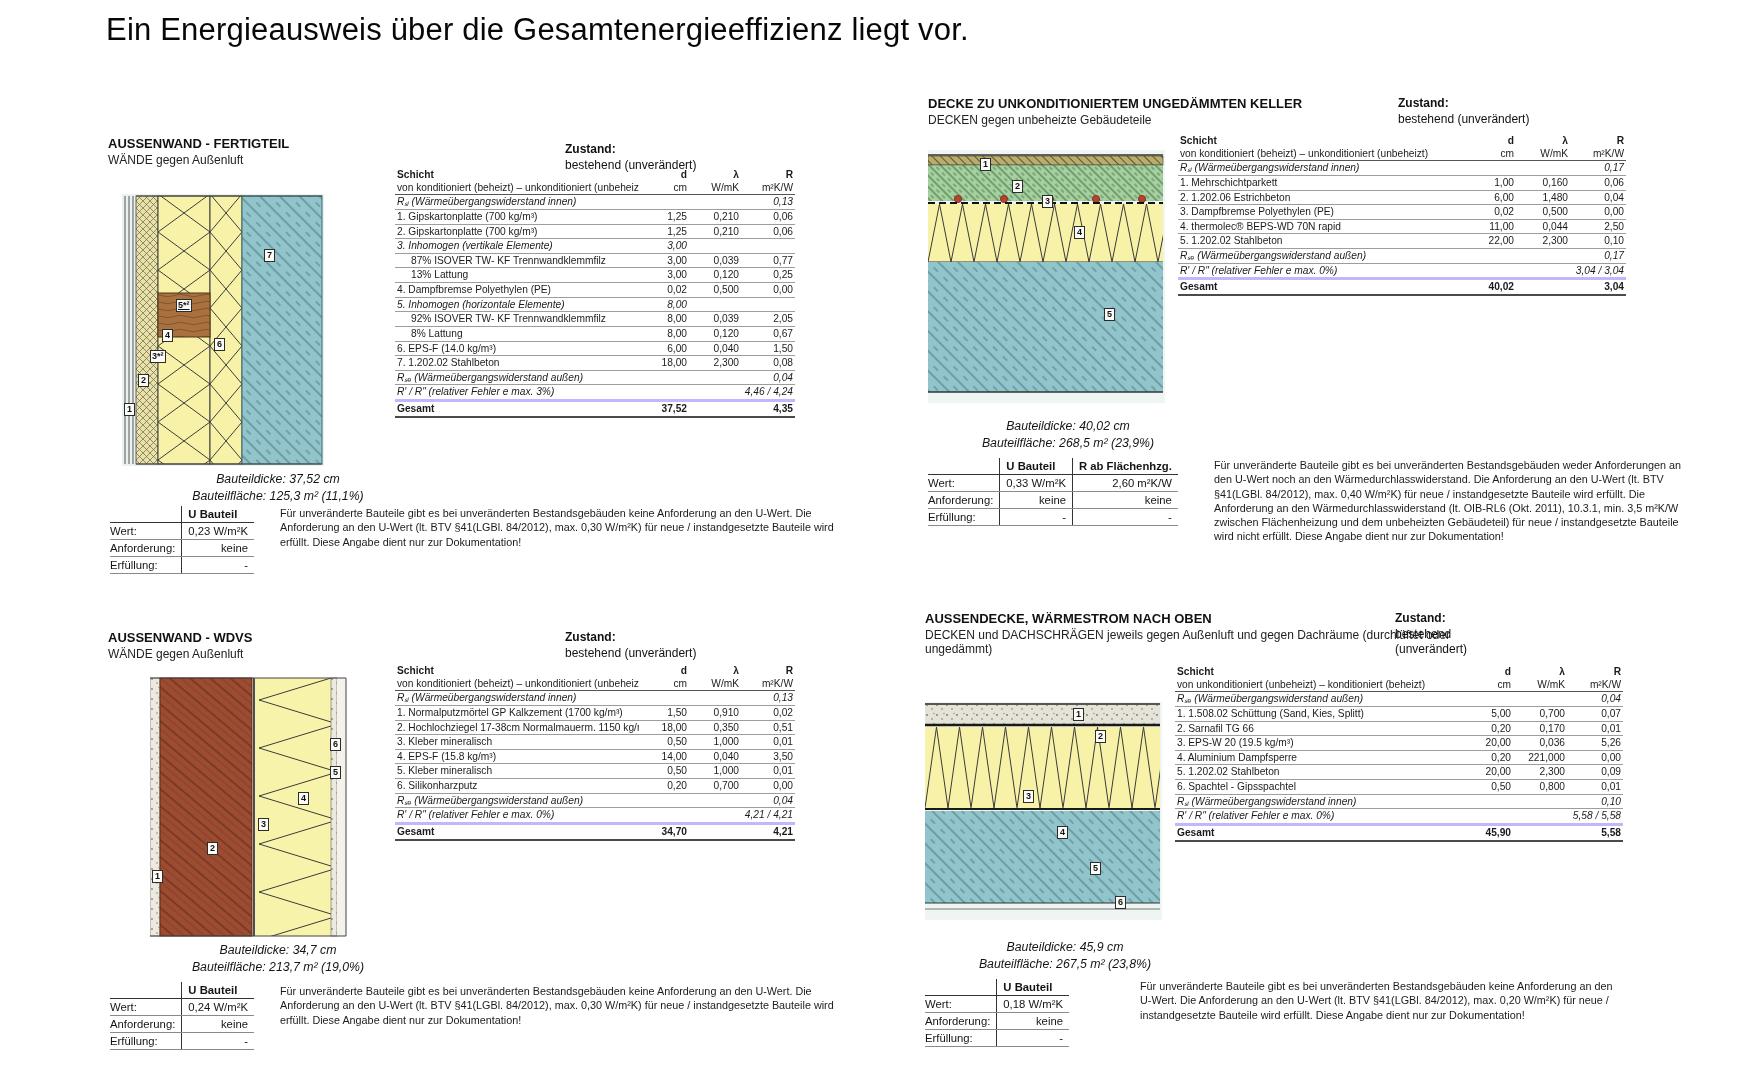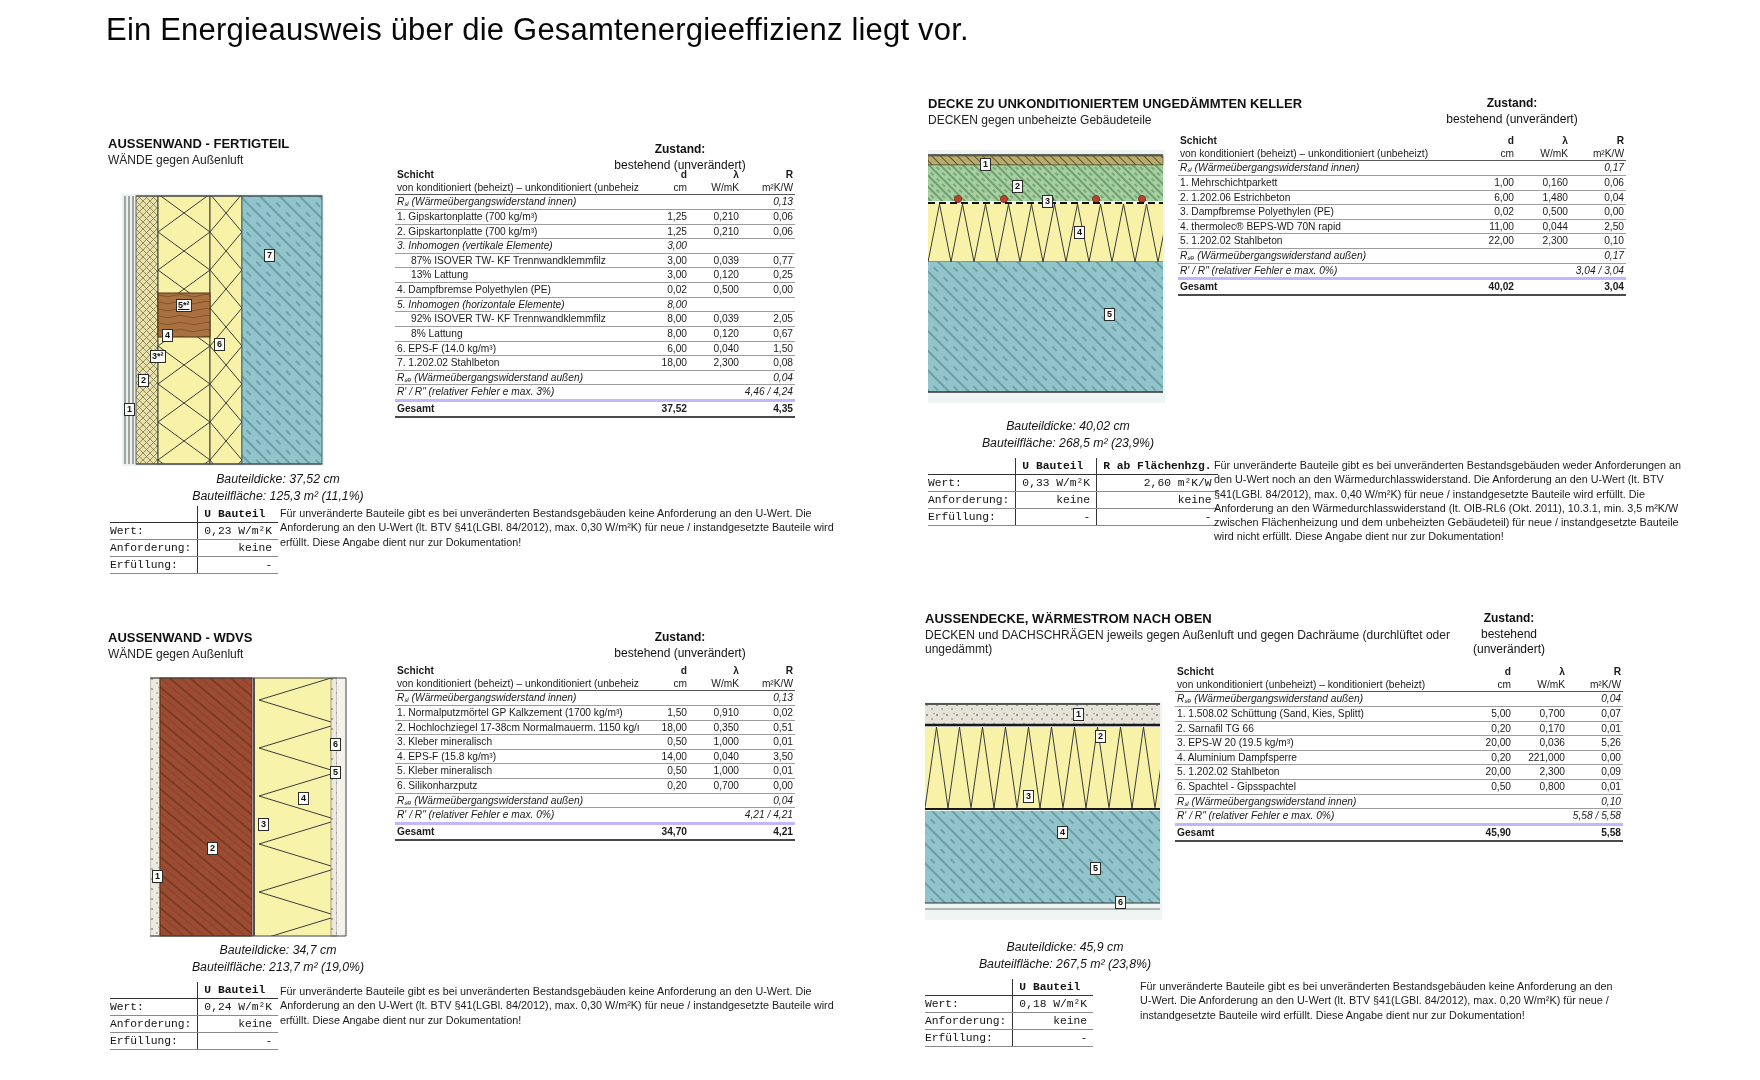--- a/index.html
+++ b/index.html
@@ -3,36 +3,36 @@
 <meta charset="utf-8">
 <style>
   html,body{margin:0;padding:0;}
   body{width:1760px;height:1080px;background:#ffffff;position:relative;overflow:hidden;
        font-family:"Liberation Sans",sans-serif;color:#1c1c1c;}
   .page-title{position:absolute;left:106px;top:12px;font-size:31px;color:#070707;letter-spacing:0.2px;}
   .panel{position:absolute;}
   .p-head{position:absolute;}
   .p-title{font-weight:bold;font-size:13px;color:#111;}
   .p-sub{font-size:12px;margin-top:2px;color:#222;}
-  .zustand{position:absolute;text-align:center;font-size:12px;line-height:1.3;color:#111;}
+  .zustand{position:absolute;text-align:left;font-size:12px;line-height:1.3;color:#111;}
   .zustand .z1{font-weight:bold;}
   
   .ltable{position:absolute;border-collapse:collapse;table-layout:fixed;font-size:10.2px;line-height:1.14;color:#1b1b1b;}
   .ltable th,.ltable td{padding:1px 2px;vertical-align:bottom;text-align:left;font-weight:normal;white-space:nowrap;overflow:hidden;}
   .ltable .num{text-align:right;}
   .ltable tr.h1 th{font-weight:bold;padding-bottom:0;}
   .ltable tr.h2 th{border-bottom:1px solid #555;}
   .ltable tbody td{border-bottom:1px solid #9d9d9d;}
   .ltable tr.em td{font-style:italic;}
   .ltable tr.sub td:first-child{padding-left:16px;margin-top:26px;}
   .ltable tr.total td{font-weight:bold;border-top:3px solid #c4b5fd;border-bottom:2px solid #4a4a4a;}
   
   .dims{position:absolute;font-style:italic;font-size:12.3px;line-height:1.35;text-align:center;color:#151515;}
   
-  .sumtable{position:absolute;border-collapse:collapse;font-size:11.3px;color:#141414;font-family:Liberation Mono, monospace;}
+  .sumtable{position:absolute;border-collapse:collapse;font-size:11.3px;color:#141414;}
   .sumtable th,.sumtable td{padding:2px 6px;white-space:nowrap;}
   .sumtable thead th{font-weight:bold;text-align:left;border-bottom:1px solid #333;}
   .sumtable thead th.vh{border-left:1px solid #333;}
   .sumtable tbody td{border-bottom:1px solid #8a8a8a;}
   .sumtable td.lbl{padding-left:0;margin-top:24px;}
   .sumtable td.val{border-left:1px solid #333;text-align:right;}
   
   .note{position:absolute;font-size:10.8px;line-height:1.32;color:#1b1b1b;text-align:left;}
   
   .diagram{position:absolute;}

